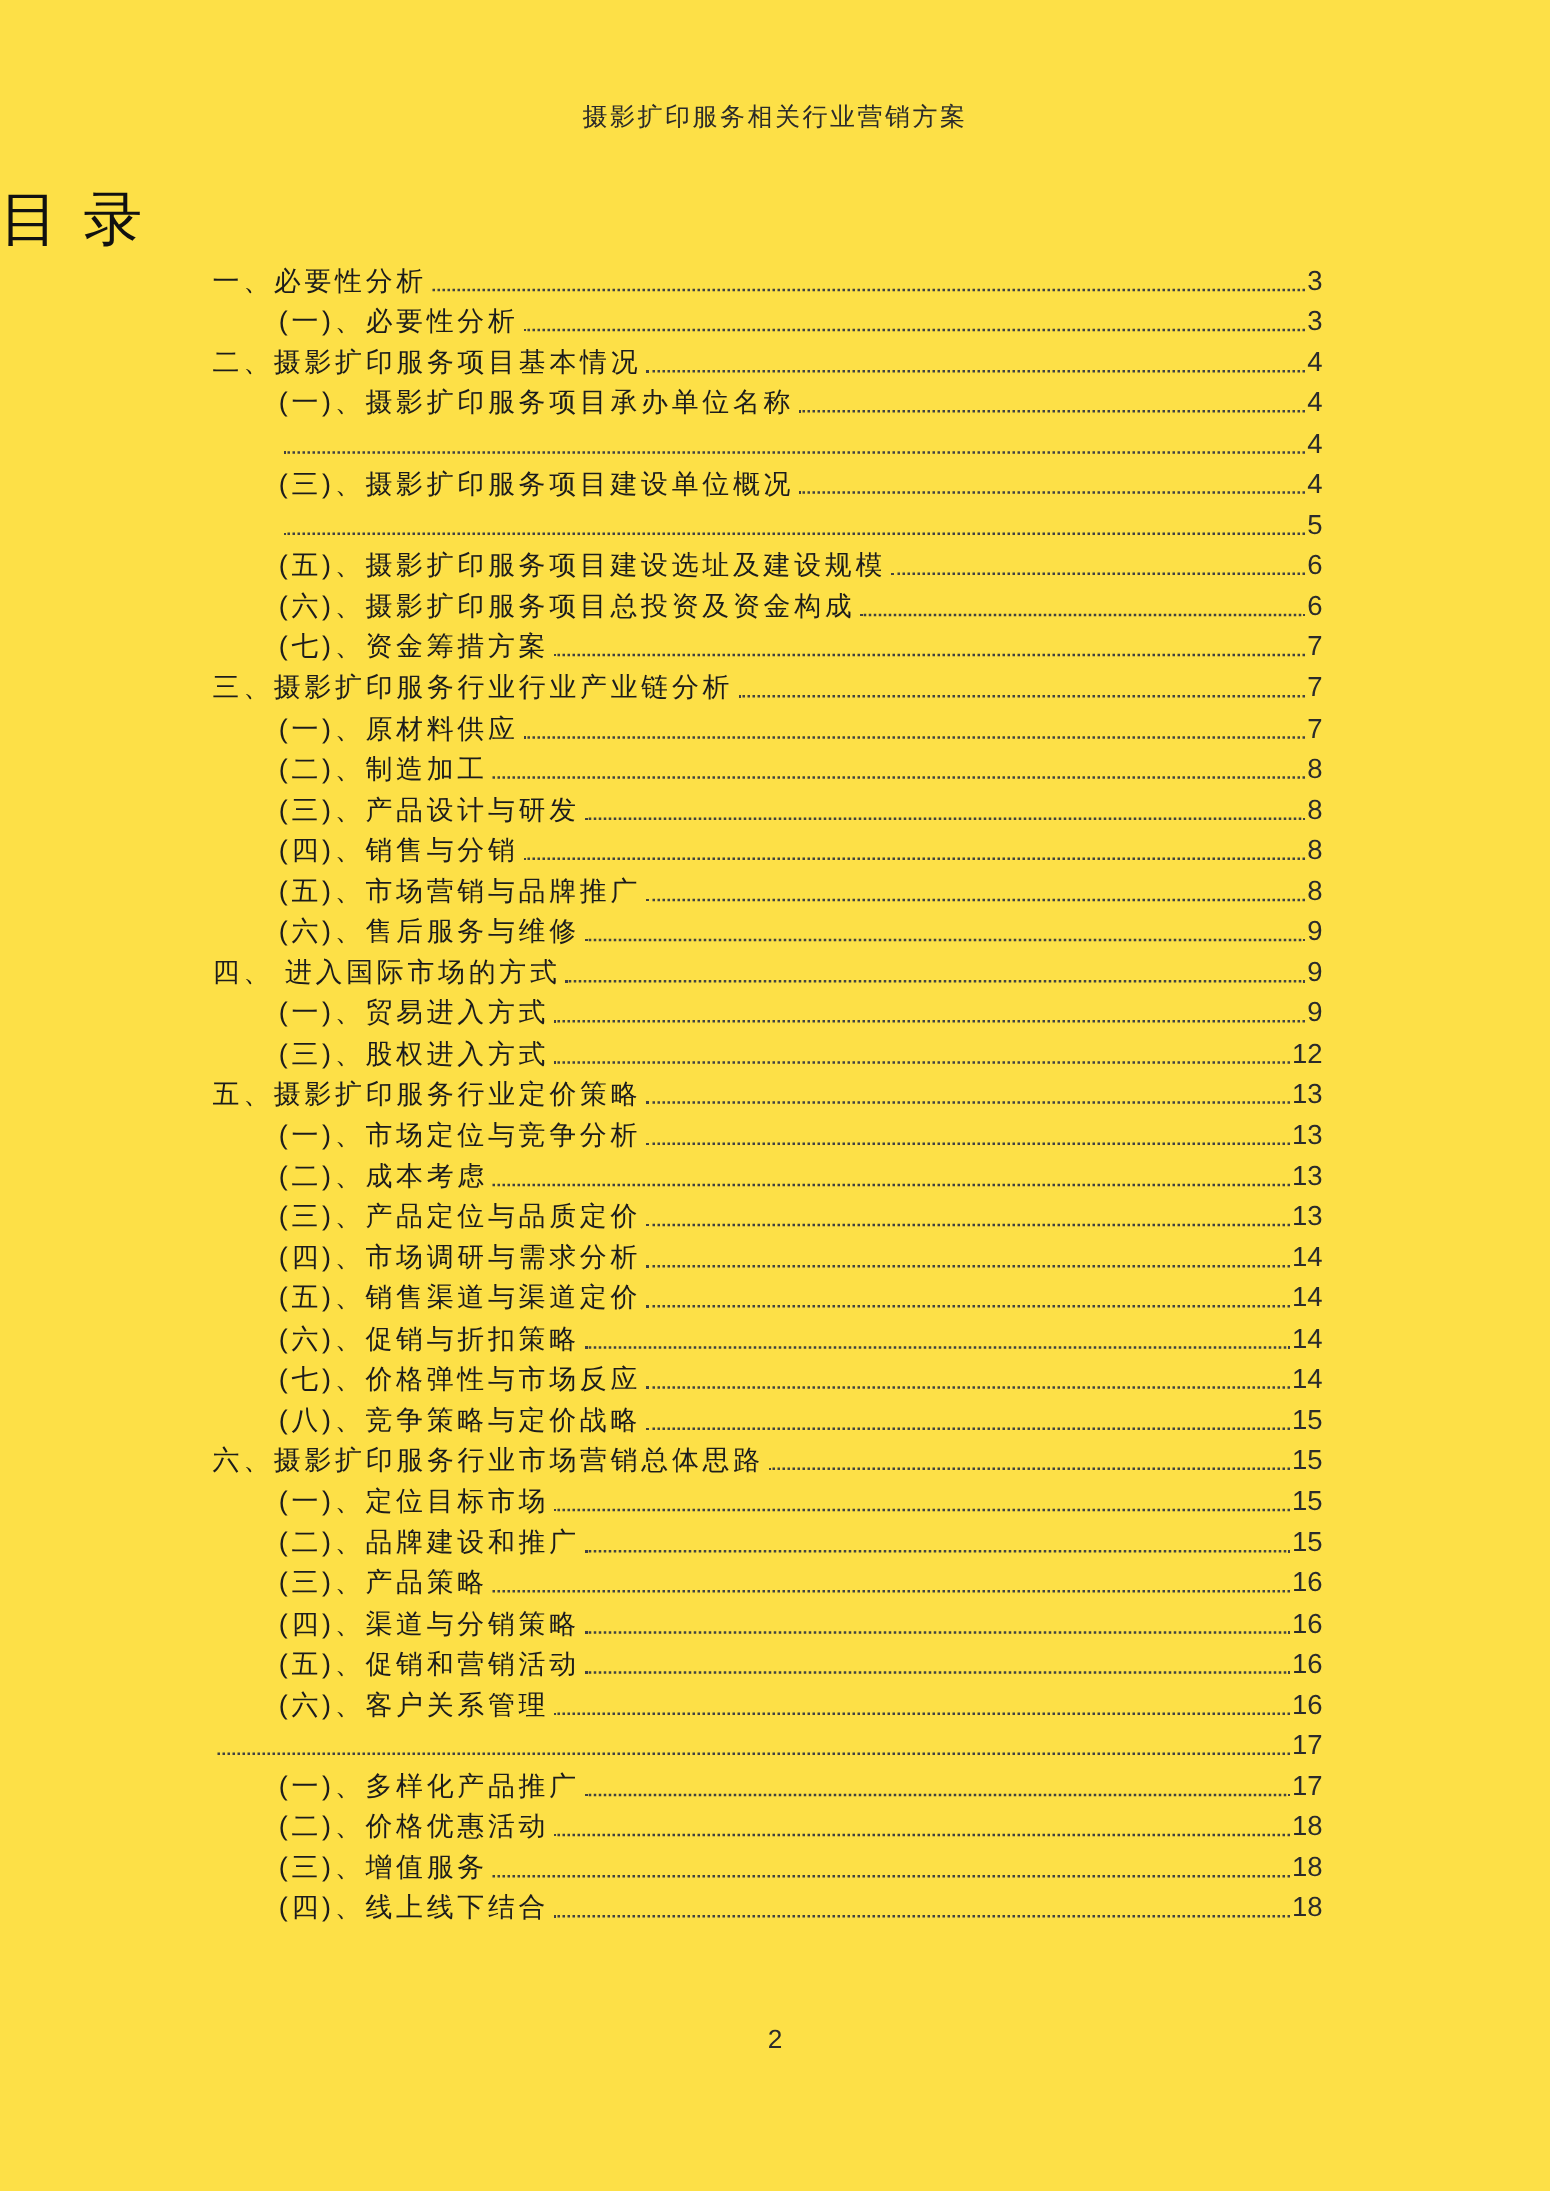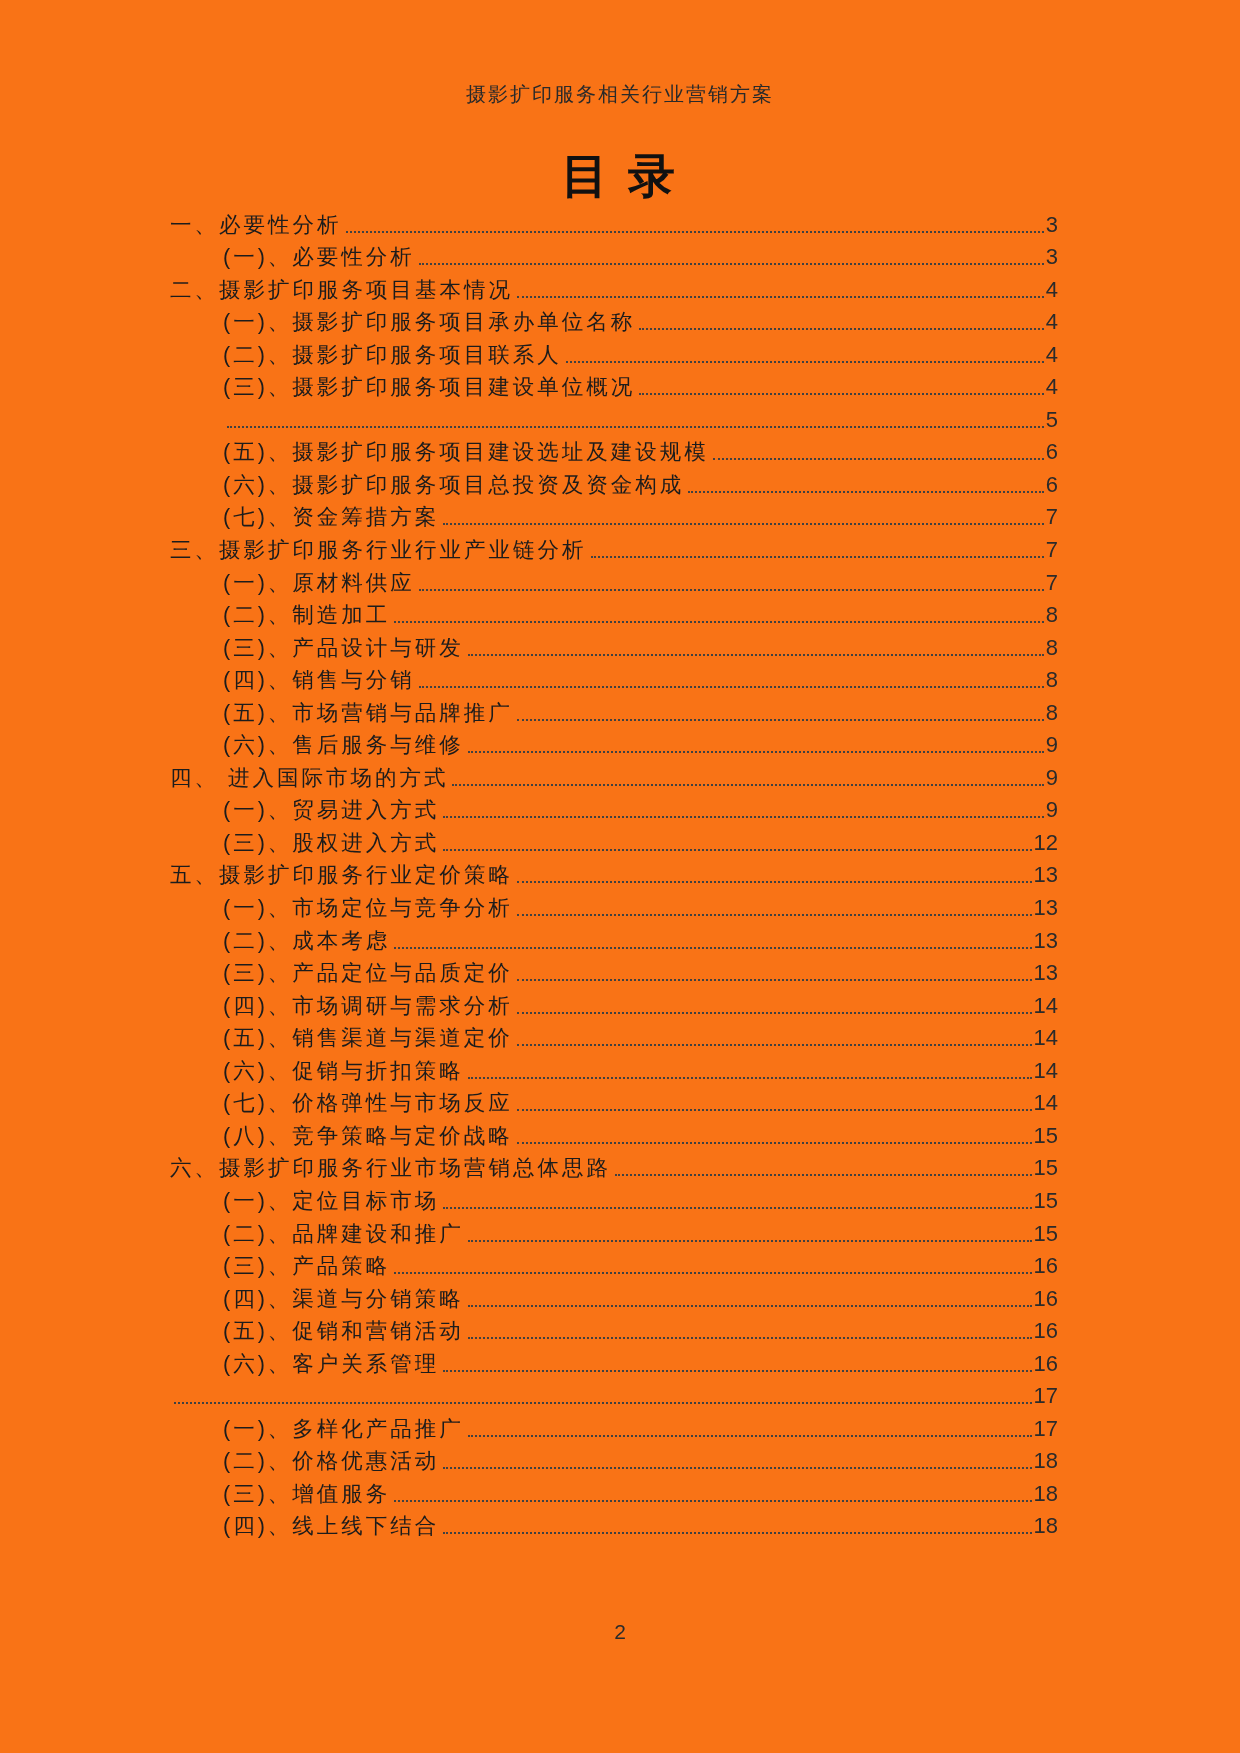--- a/index.html
+++ b/index.html
@@ -4,39 +4,38 @@
 <style>
   html, body {
     margin: 0;
     padding: 0;
     background: #ffffff;
   }
   .page {
     position: relative;
     width: 1240px;
     height: 1753px;
-    background: #f97316;
+    background: #fde047;
     color: #1f1f1f;
     overflow: hidden;
     font-family: "Liberation Sans", sans-serif;
   }
   .doc-header {
     margin-top: 82px;
     text-align: center;
     font-family: "Liberation Serif", serif;
     font-size: 20px;
     line-height: 24px;
     letter-spacing: 2px;
     color: #2a2a2a;
   }
   .doc-title {
     margin: 44px 0 0 0;
-    text-align: center;
     font-family: "Liberation Serif", serif;
-    font-weight: 700;
+    font-weight: 400;
     font-size: 47px;
     line-height: 53px;
     letter-spacing: 4px;
     color: #111111;
   }
   .toc {
     margin: 2px 182px 0 170px;
     text-align: center;
   }
   .toc-row {
@@ -104,21 +103,20 @@
     <span class="toc-page">4</span>
   </div>
 
   <div class="toc-row lvl2">
     <span class="toc-label">(一)、摄影扩印服务项目承办单位名称</span>
     <span class="toc-dots"></span>
     <span class="toc-page">4</span>
   </div>
 
   <div class="toc-row lvl2">
-    <span class="toc-label">(二)、摄影扩印服务项目联系人</span>
     <span class="toc-dots"></span>
     <span class="toc-page">4</span>
   </div>
 
   <div class="toc-row lvl2">
     <span class="toc-label">(三)、摄影扩印服务项目建设单位概况</span>
     <span class="toc-dots"></span>
     <span class="toc-page">4</span>
   </div>
 

